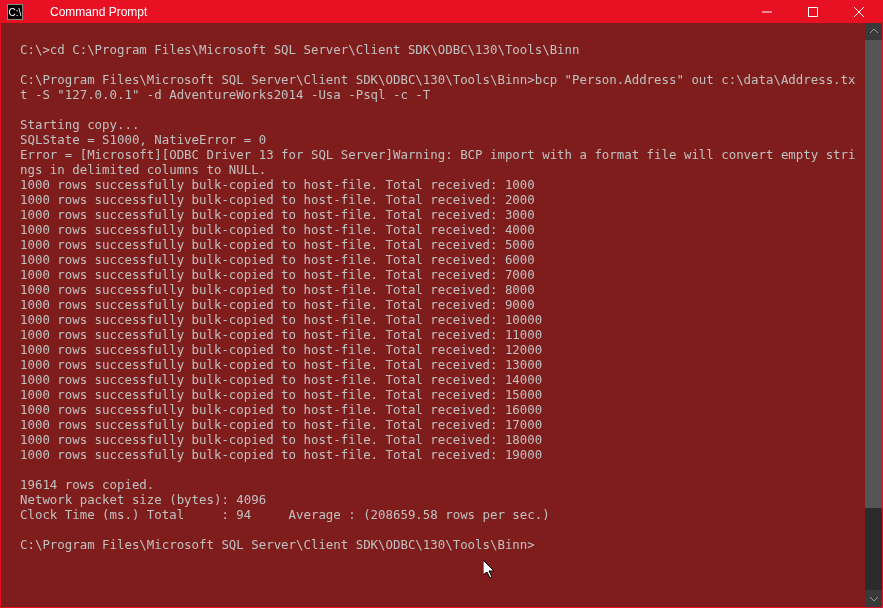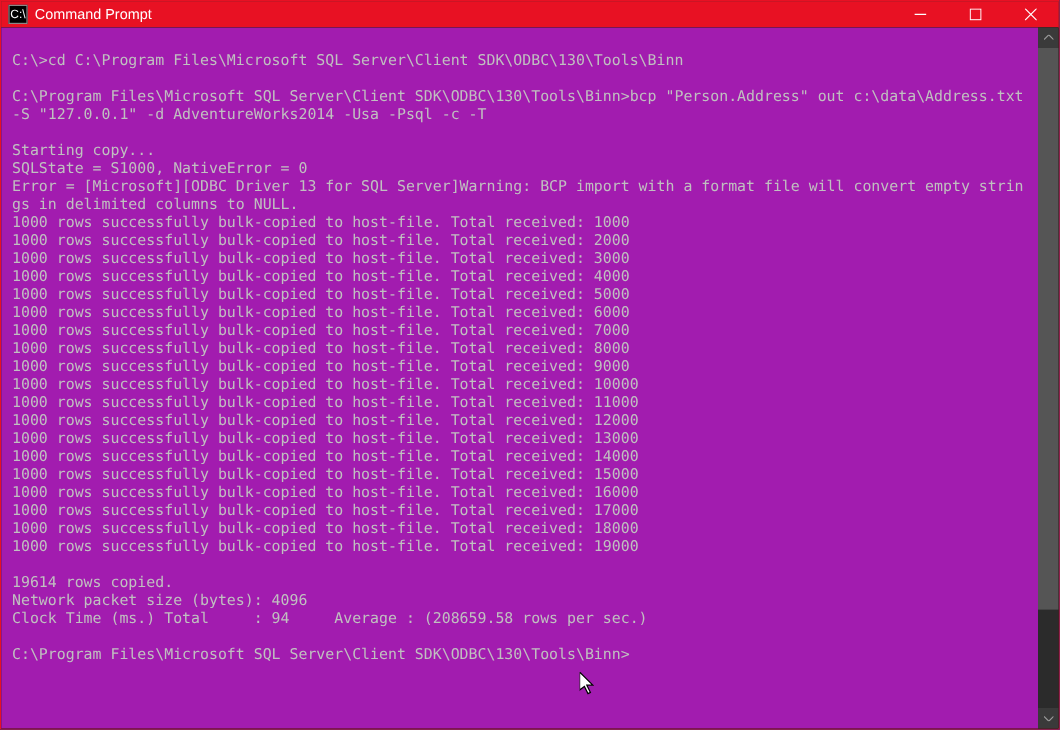--- a/index.html
+++ b/index.html
@@ -38,20 +38,21 @@
       display: inline-flex;
       align-items: center;
       justify-content: center;
       font-size: 10px;
       background: #000;
       color: #fff;
       border: 1px solid #888;
     }
     .titlebar-title {
       flex: 1;
+      margin-left: 21px;
     }
     .titlebar-controls {
       display: flex;
       height: 100%;
     }
     .titlebar-btn {
       width: 46px;
       height: 100%;
       display: flex;
       align-items: center;
@@ -64,26 +65,26 @@
       stroke-width: 1;
       fill: none;
     }
     .terminal-wrapper {
       flex: 1;
       display: flex;
       background: #000;
     }
     .terminal {
       flex: 1;
-      background: #a21caf;
+      background: #7f1d1d;
       color: #c0c0c0;
       font-family: Consolas, 'Lucida Console', monospace;
       font-size: 12.4px;
       line-height: 15px;
-      padding: 4px 5px 4px 9px;
+      padding: 4px 5px 4px 19px;
       white-space: pre-wrap;
       word-break: break-all;
       overflow: hidden;
       position: relative;
     }
     .scrollbar {
       width: 17px;
       background: #2b2b2b;
       display: flex;
       flex-direction: column;

